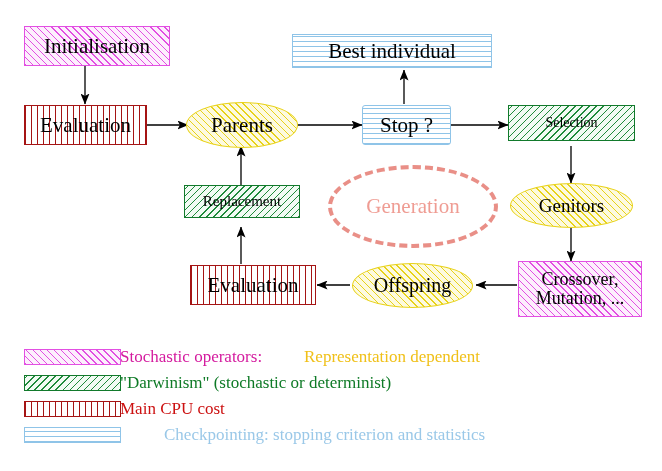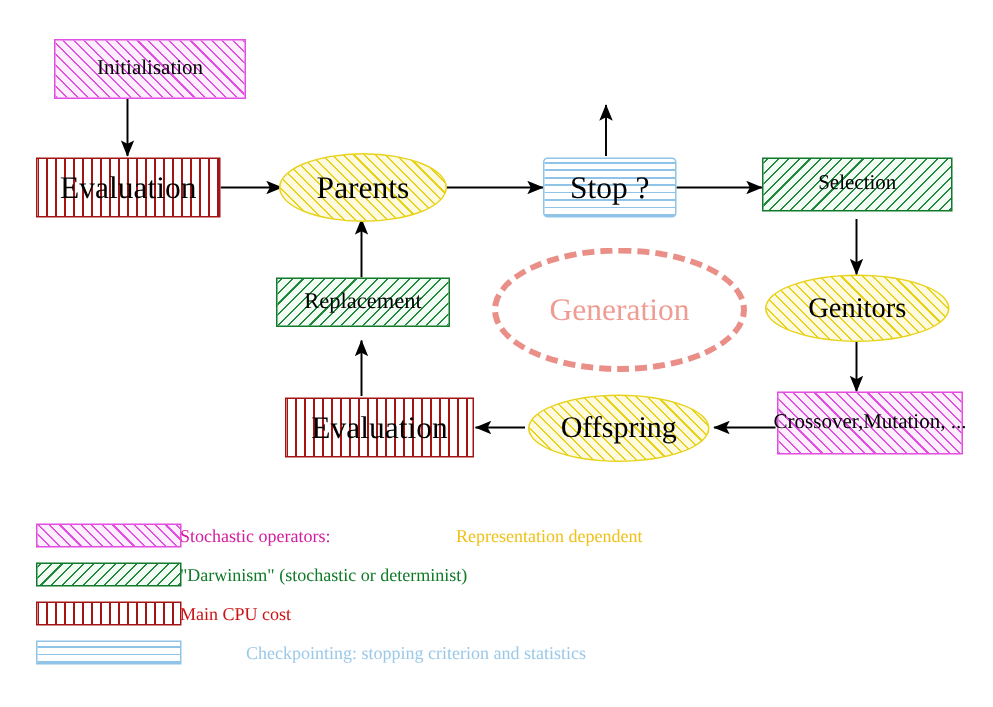--- a/index.html
+++ b/index.html
@@ -109,21 +109,21 @@
   .legend-swatch {
     position: absolute;
     left: 24px;
     width: 97px;
     height: 16px;
     box-sizing: border-box;
   }
   .legend-text {
     position: absolute;
     left: 120px;
-    font-size: 12px;
+    font-size: 17px;
     white-space: nowrap;
   }
   .lt-magenta { color: #d41a9e; }
   .lt-gold    { color: #f0c018; }
   .lt-green   { color: #0e7a26; }
   .lt-red     { color: #cc1111; }
   .lt-blue    { color: #9ac8e8; margin-left: 44px; }
 </style>
 </head>
 <body>
@@ -155,32 +155,35 @@
       <line x1="517" y1="285" x2="476" y2="285" stroke="#000" stroke-width="1.3" marker-end="url(#ah)"></line>
 
       <line x1="350" y1="285" x2="317" y2="285" stroke="#000" stroke-width="1.3" marker-end="url(#ah)"></line>
 
       <line x1="241" y1="264" x2="241" y2="227" stroke="#000" stroke-width="1.3" marker-end="url(#ah)"></line>
 
       <line x1="241" y1="185" x2="241" y2="146" stroke="#000" stroke-width="1.3" marker-end="url(#ah)"></line>
     </svg>
   </div>
 
-  <div class="node hatch-magenta" style="left:36px; top:26px; width:128px; height:40px; font-size:14px;">
+  <div class="node hatch-magenta" style="left:24px; top:26px; width:146px; height:40px; font-size:21px;">
     <span class="lbl">Initialisation</span>
   </div>
 
   <div class="node hatch-red-vert" style="left:24px; top:105px; width:123px; height:40px; font-size:21px;">
     <span class="lbl">Evaluation</span>
   </div>
 
   <div class="node ellipse-yellow" style="left:186px; top:102px; width:112px; height:46px; font-size:21px;">
     <span class="lbl">Parents</span>
   </div>
 
+  <div class="node hatch-blue-horiz" style="left:292px; top:34px; width:200px; height:34px; font-size:21px;">
+    <span class="lbl">Best individual</span>
+  </div>
 
   <div class="node hatch-blue-horiz rounded" style="left:362px; top:105px; width:89px; height:40px; font-size:21px;">
     <span class="lbl">Stop ?</span>
   </div>
 
   <div class="node hatch-green" style="left:508px; top:105px; width:127px; height:36px; font-size:14px;">
     <span class="lbl">Selection</span>
   </div>
 
   <div class="node hatch-green" style="left:184px; top:185px; width:116px; height:33px; font-size:15px;">
@@ -196,21 +199,21 @@
   </div>
 
   <div class="node hatch-red-vert" style="left:190px; top:265px; width:126px; height:40px; font-size:21px;">
     <span class="lbl">Evaluation</span>
   </div>
 
   <div class="node ellipse-yellow" style="left:352px; top:263px; width:121px; height:45px; font-size:20px;">
     <span class="lbl">Offspring</span>
   </div>
 
-  <div class="node hatch-magenta" style="left:518px; top:261px; width:124px; height:42px; font-size:14px; flex-direction:row; justify-content:center;">
+  <div class="node hatch-magenta" style="left:518px; top:261px; width:124px; height:56px; font-size:18px; flex-direction:column; justify-content:center;">
     <span class="lbl">Crossover,</span>
     <span class="lbl">Mutation, ...</span>
   </div>
 
   <div id="legend">
 
     <div class="legend-row" style="top:4px;">
       <div class="legend-swatch hatch-magenta"></div>
       <div class="legend-text lt-magenta">Stochastic operators:</div>
       <div class="legend-text lt-gold" style="left:304px;font-family:Liberation Serif, serif;">Representation dependent</div>

